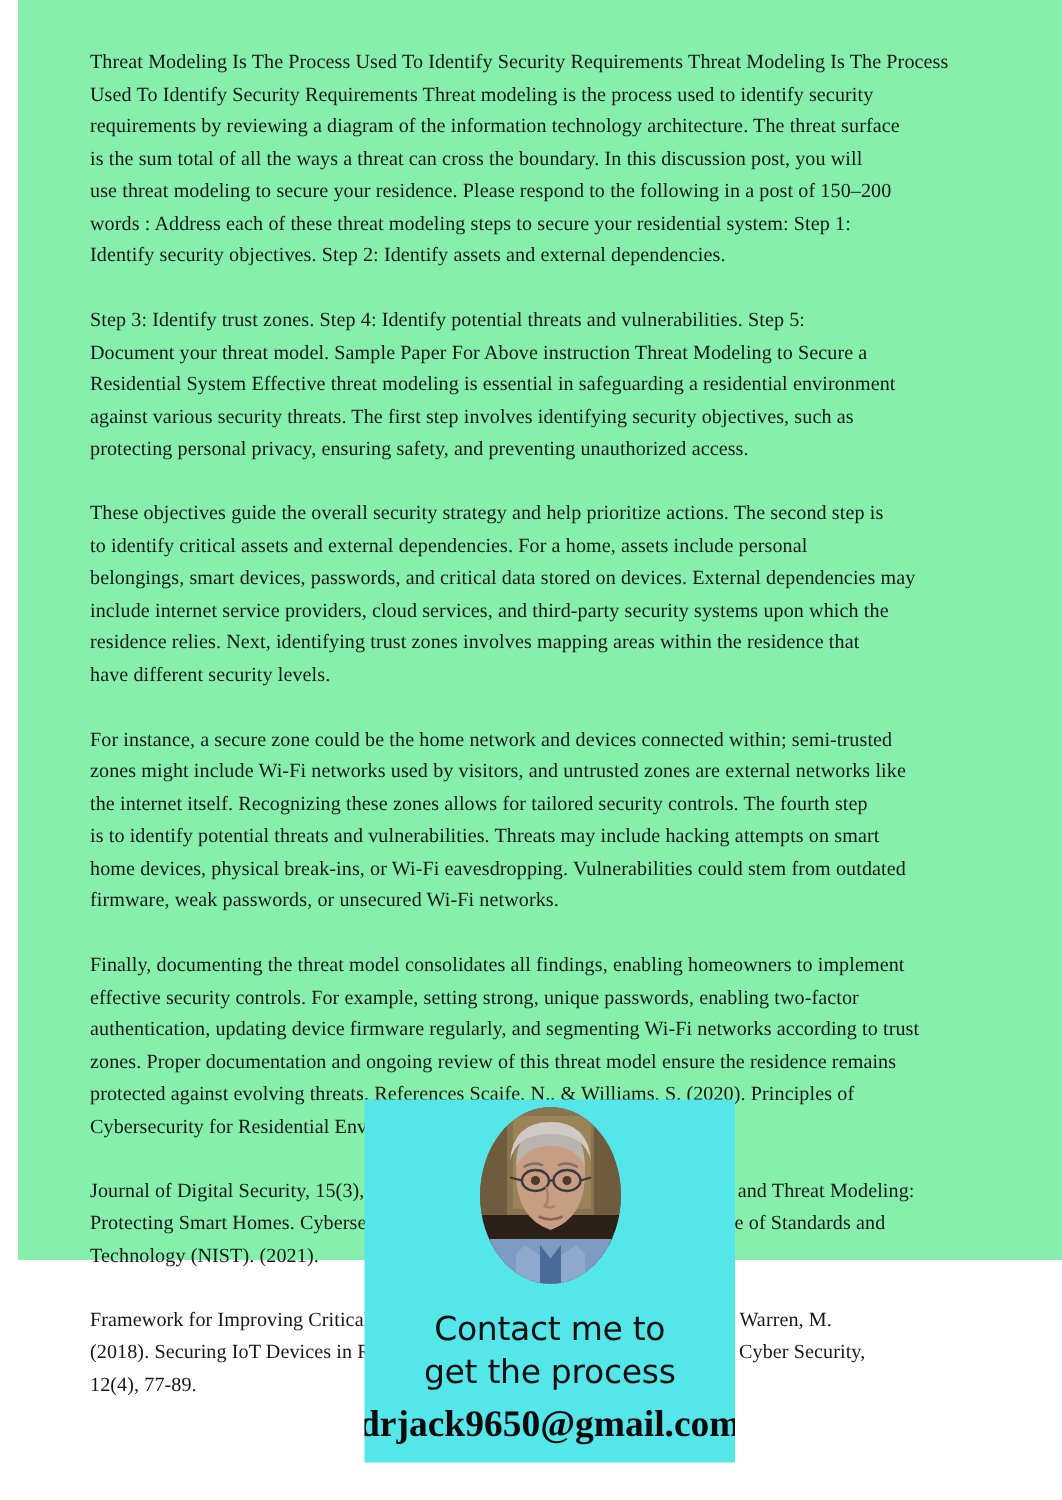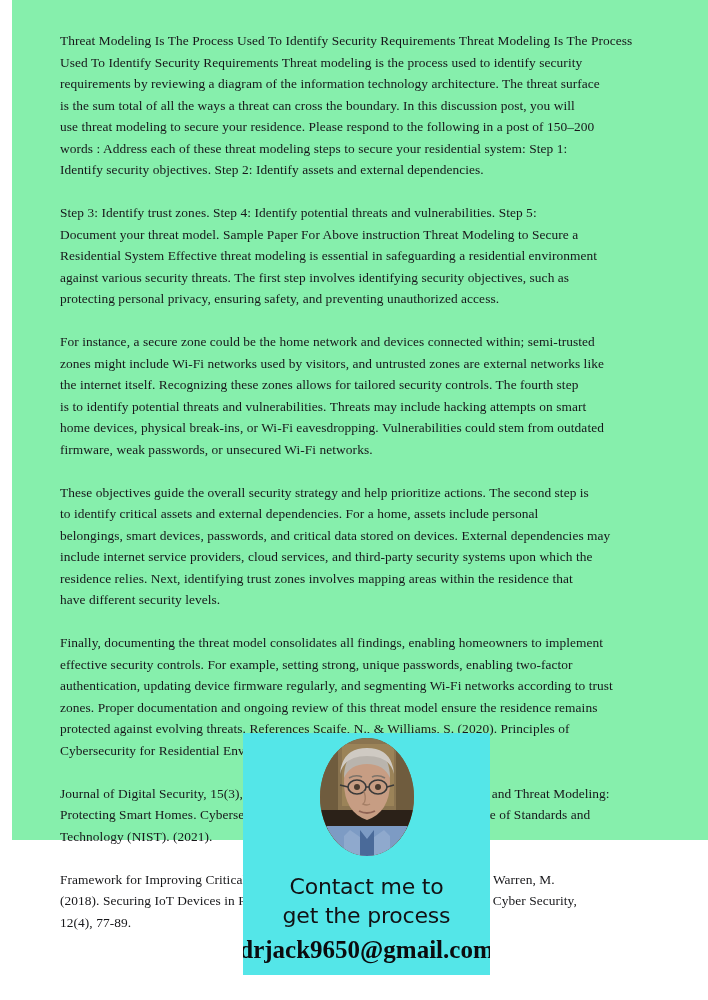--- a/index.html
+++ b/index.html
@@ -104,32 +104,32 @@
 requirements by reviewing a diagram of the information technology architecture. The threat surface
 is the sum total of all the ways a threat can cross the boundary. In this discussion post, you will
 use threat modeling to secure your residence. Please respond to the following in a post of 150–200
 words : Address each of these threat modeling steps to secure your residential system: Step 1:
 Identify security objectives. Step 2: Identify assets and external dependencies.</p>
     <p class="para">Step 3: Identify trust zones. Step 4: Identify potential threats and vulnerabilities. Step 5:
 Document your threat model. Sample Paper For Above instruction Threat Modeling to Secure a
 Residential System Effective threat modeling is essential in safeguarding a residential environment
 against various security threats. The first step involves identifying security objectives, such as
 protecting personal privacy, ensuring safety, and preventing unauthorized access.</p>
+    <p class="para">These objectives guide the overall security strategy and help prioritize actions. The second step is
+to identify critical assets and external dependencies. For a home, assets include personal
+belongings, smart devices, passwords, and critical data stored on devices. External dependencies may
+include internet service providers, cloud services, and third-party security systems upon which the
+residence relies. Next, identifying trust zones involves mapping areas within the residence that
+have different security levels.</p>
     <p class="para">For instance, a secure zone could be the home network and devices connected within; semi-trusted
 zones might include Wi-Fi networks used by visitors, and untrusted zones are external networks like
 the internet itself. Recognizing these zones allows for tailored security controls. The fourth step
 is to identify potential threats and vulnerabilities. Threats may include hacking attempts on smart
 home devices, physical break-ins, or Wi-Fi eavesdropping. Vulnerabilities could stem from outdated
 firmware, weak passwords, or unsecured Wi-Fi networks.</p>
-    <p class="para">These objectives guide the overall security strategy and help prioritize actions. The second step is
-to identify critical assets and external dependencies. For a home, assets include personal
-belongings, smart devices, passwords, and critical data stored on devices. External dependencies may
-include internet service providers, cloud services, and third-party security systems upon which the
-residence relies. Next, identifying trust zones involves mapping areas within the residence that
-have different security levels.</p>
     <p class="para">Finally, documenting the threat model consolidates all findings, enabling homeowners to implement
 effective security controls. For example, setting strong, unique passwords, enabling two-factor
 authentication, updating device firmware regularly, and segmenting Wi-Fi networks according to trust
 zones. Proper documentation and ongoing review of this threat model ensure the residence remains
 protected against evolving threats. References Scaife, N., &amp; Williams, S. (2020). Principles of
 Cybersecurity for Residential Environments.</p>
     <p class="para">Journal of Digital Security, 15(3), 245-260. Peterson, J. (2019). Home Security and Threat Modeling:
 Protecting Smart Homes. Cybersecurity Review, 22(1), 34-50. National Institute of Standards and
 Technology (NIST). (2021).</p>
     <p class="para">Framework for Improving Critical Infrastructure Cybersecurity. Mitchell, S., &amp; Warren, M.

